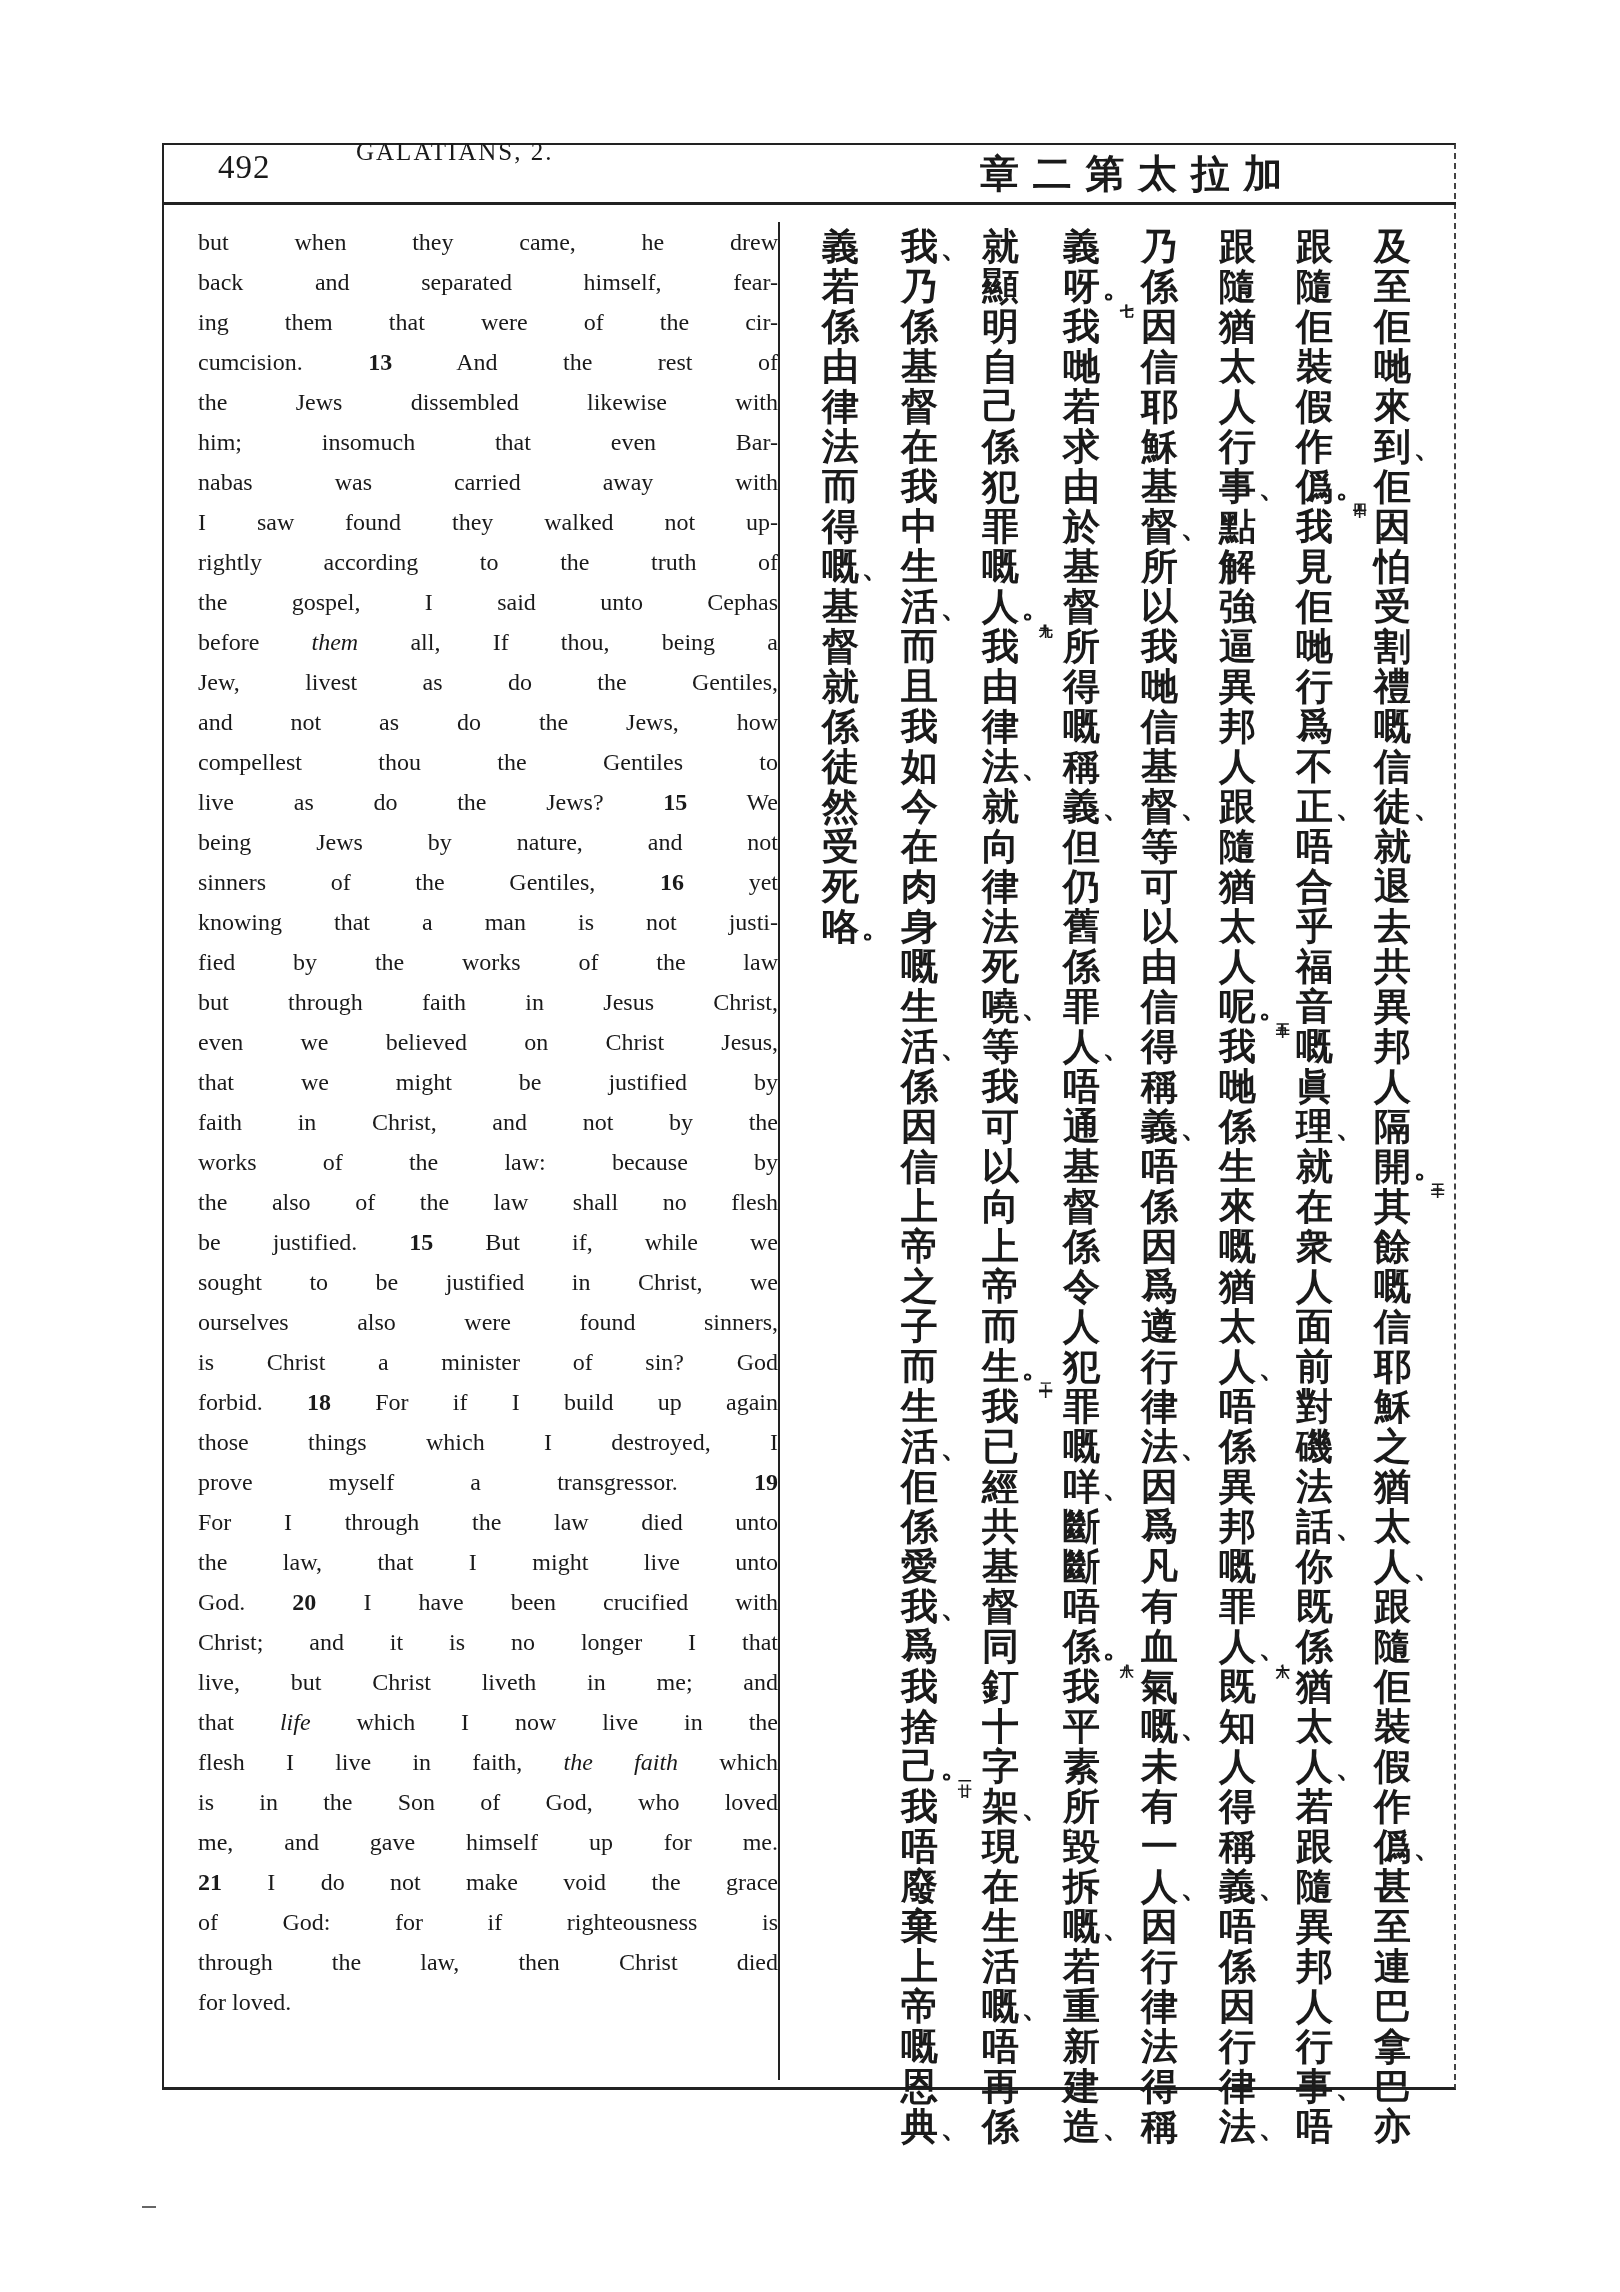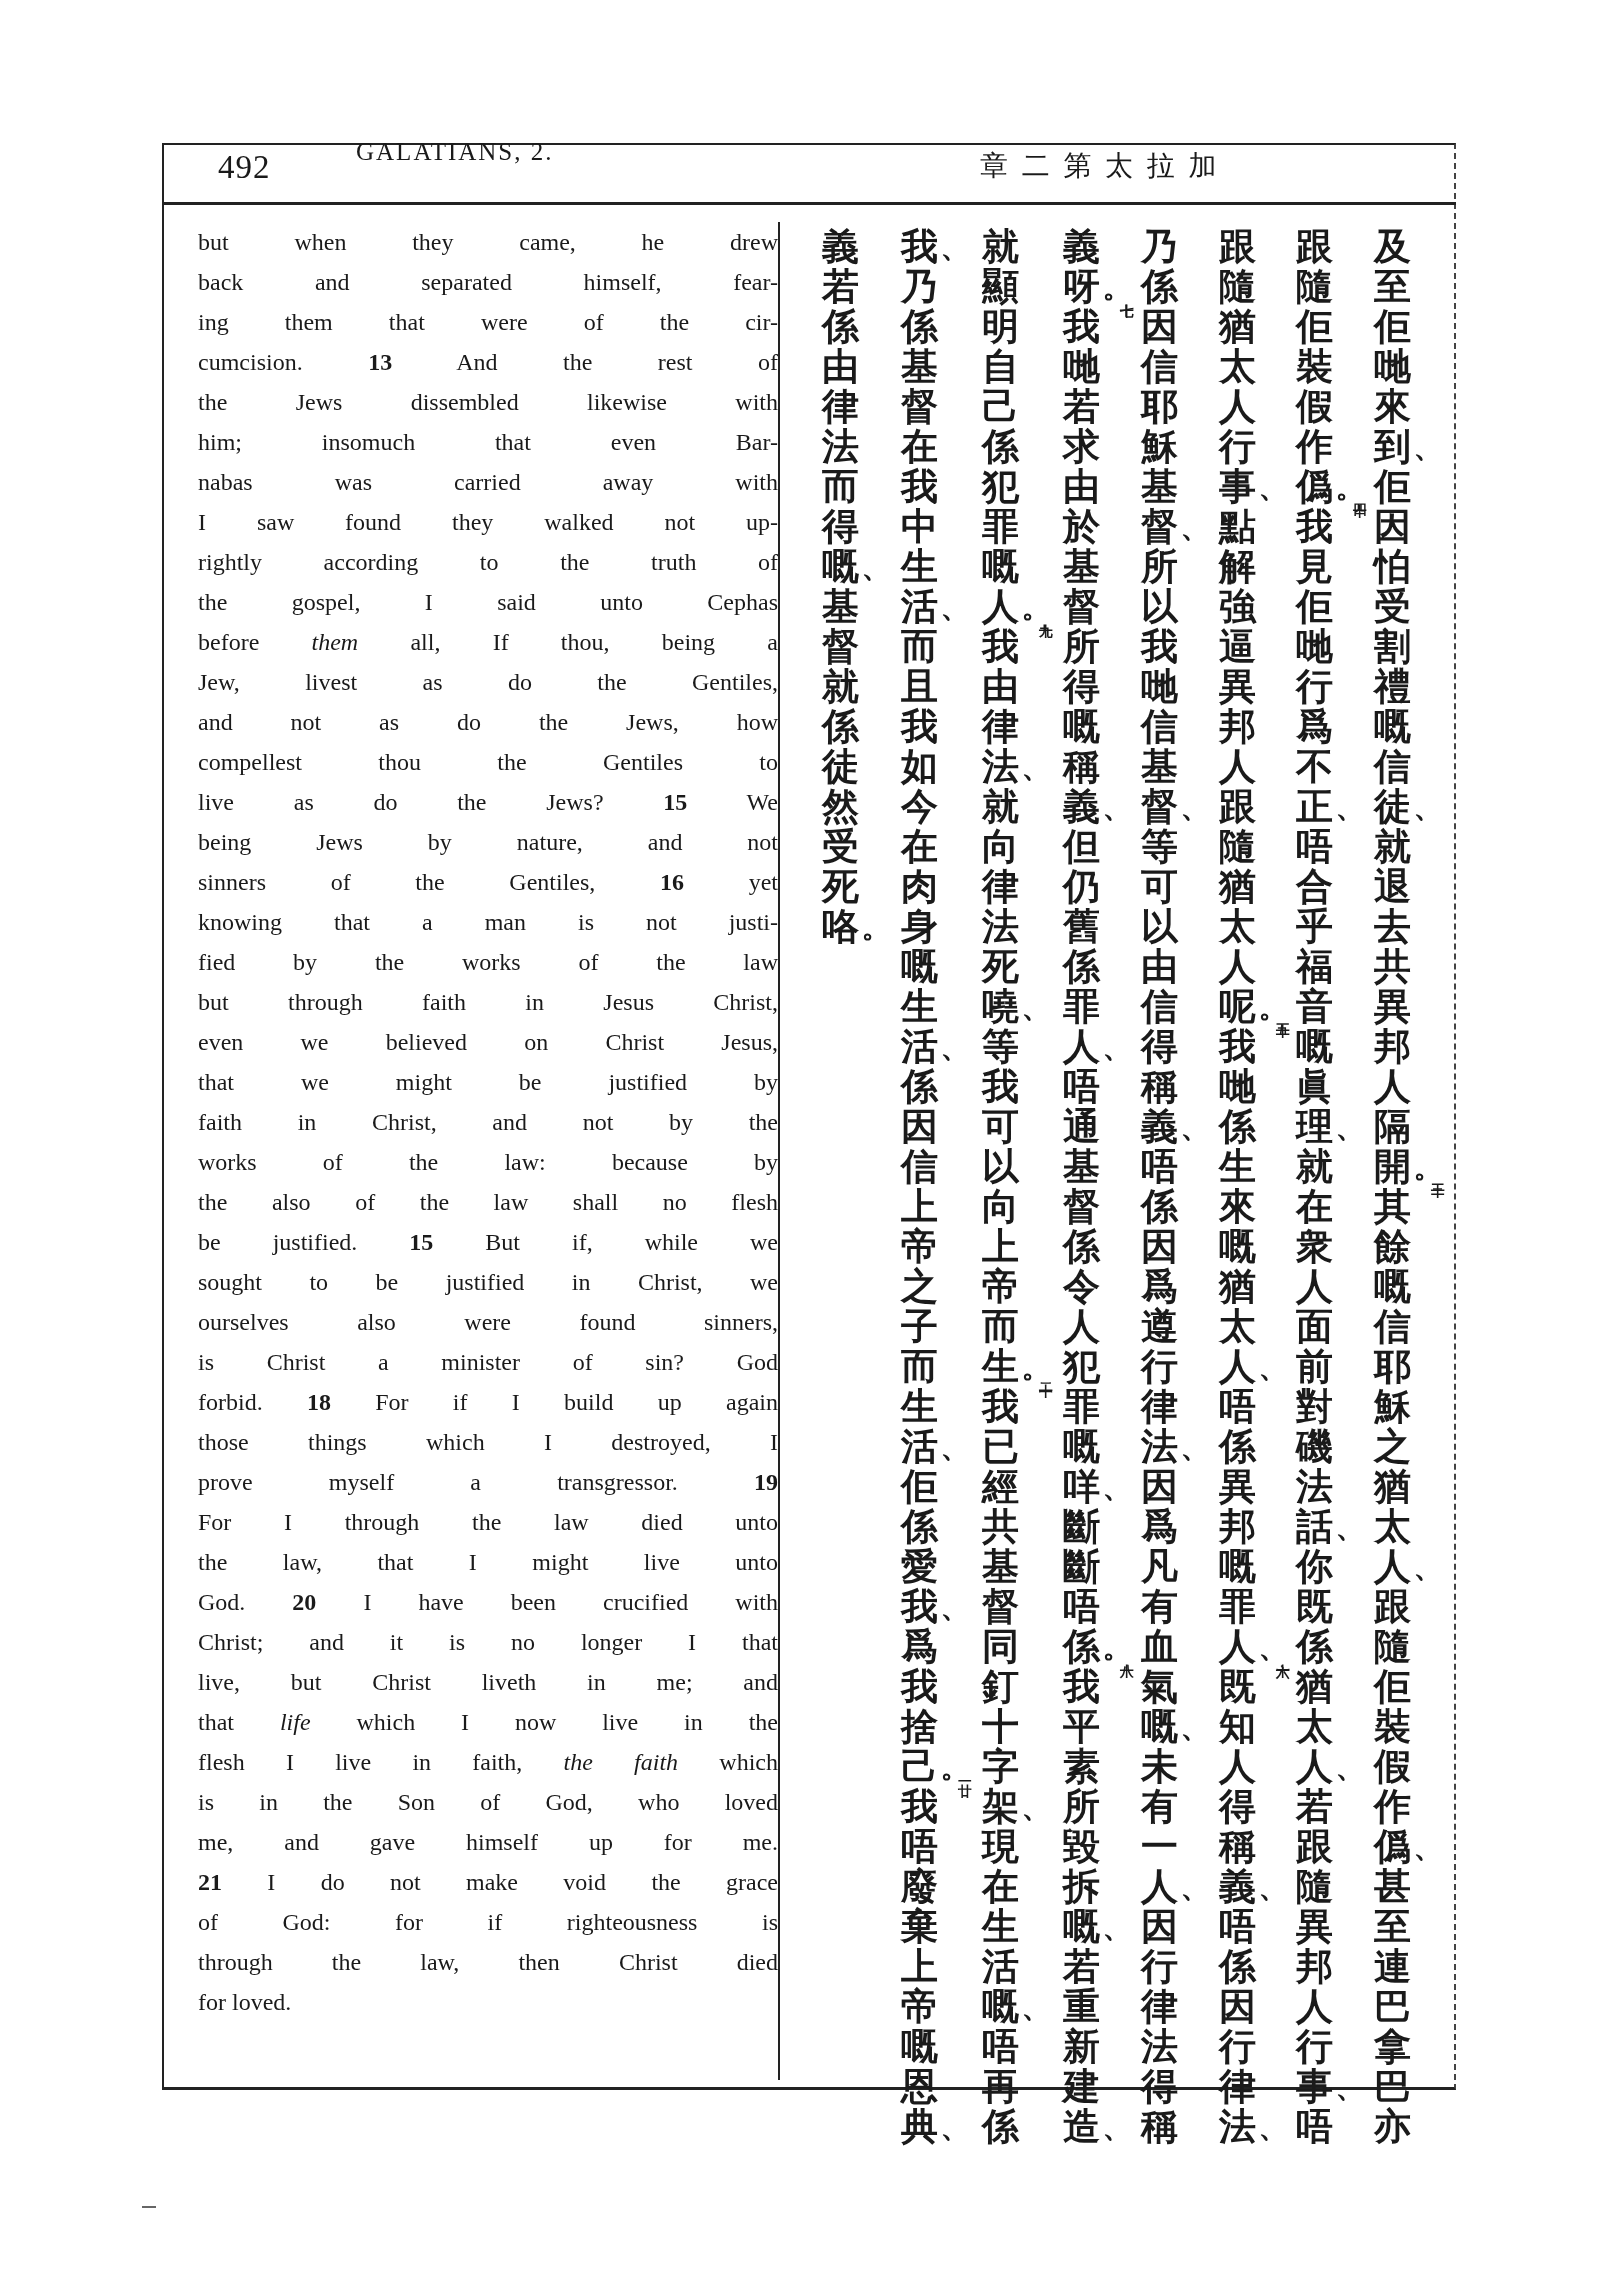--- a/index.html
+++ b/index.html
@@ -1,21 +1,21 @@
 <!DOCTYPE html>
 <html><head>
 <meta charset="utf-8">
 <style>
   html, body { margin: 0; padding: 0; background: #ffffff; }
   body { width: 1620px; height: 2293px; position: relative; overflow: hidden; font-family: "Liberation Serif", "DejaVu Serif", serif; color: #1a1a1a; }
   .page-frame { position: absolute; left: 162px; top: 143px; width: 1294px; height: 1947px; border-left: 2.9px solid #222; border-right: 2px dashed #444; border-top: 2.9px solid #222; border-bottom: 3.9px solid #222; box-sizing: border-box; }
   .header-rule { position: absolute; left: 162px; top: 202px; width: 1294px; height: 0; border-top: 3.9px solid #222; }
   .page-number { position: absolute; left: 186px; top: 149px; font-size: 33px; letter-spacing: 1px; margin-left: 32px; }
   .running-title { position: absolute; left: 356px; top: 138px; font-size: 25px; letter-spacing: 2px; }
-  .chinese-title { position: absolute; left: 980px; top: 147px; font-size: 28px; letter-spacing: 13.7px; font-family: "DejaVu Serif", serif; font-weight: normal; }
+  .chinese-title { position: absolute; left: 980px; top: 147px; font-size: 39px; letter-spacing: 13.7px; font-family: "DejaVu Serif", serif; font-weight: bold; }
   .col-divider { position: absolute; left: 778px; top: 222px; width: 0; height: 1858px; border-left: 2.9px solid #222; }
   .english-text { position: absolute; left: 198px; top: 222px; width: 580px; font-size: 24px; line-height: 40px; text-align: justify; }
   .english-text .line { display: block; text-align: justify; text-align-last: justify; white-space: nowrap; height: 40px; }
   .english-text .line.last { text-align-last: left; }
   .vn { font-weight: bold; }
   .it { font-style: italic; }
   .zh-col { position: absolute; top: 227px; width: 49px; font-family: "DejaVu Sans", sans-serif; font-size: 37px; font-weight: bold; line-height: 40px; text-align: center; }
   .zh-col span.ch { display: block; height: 40px; position: relative; }
   .zh-col span.punct { position: absolute; right: -25.5px; top: 0px; font-size: 29px; }
   .zh-col span.vnum { position: absolute; right: -27.4px; top: -5.9px; font-size: 13.7px; line-height: 13.7px; writing-mode: vertical-rl; }

